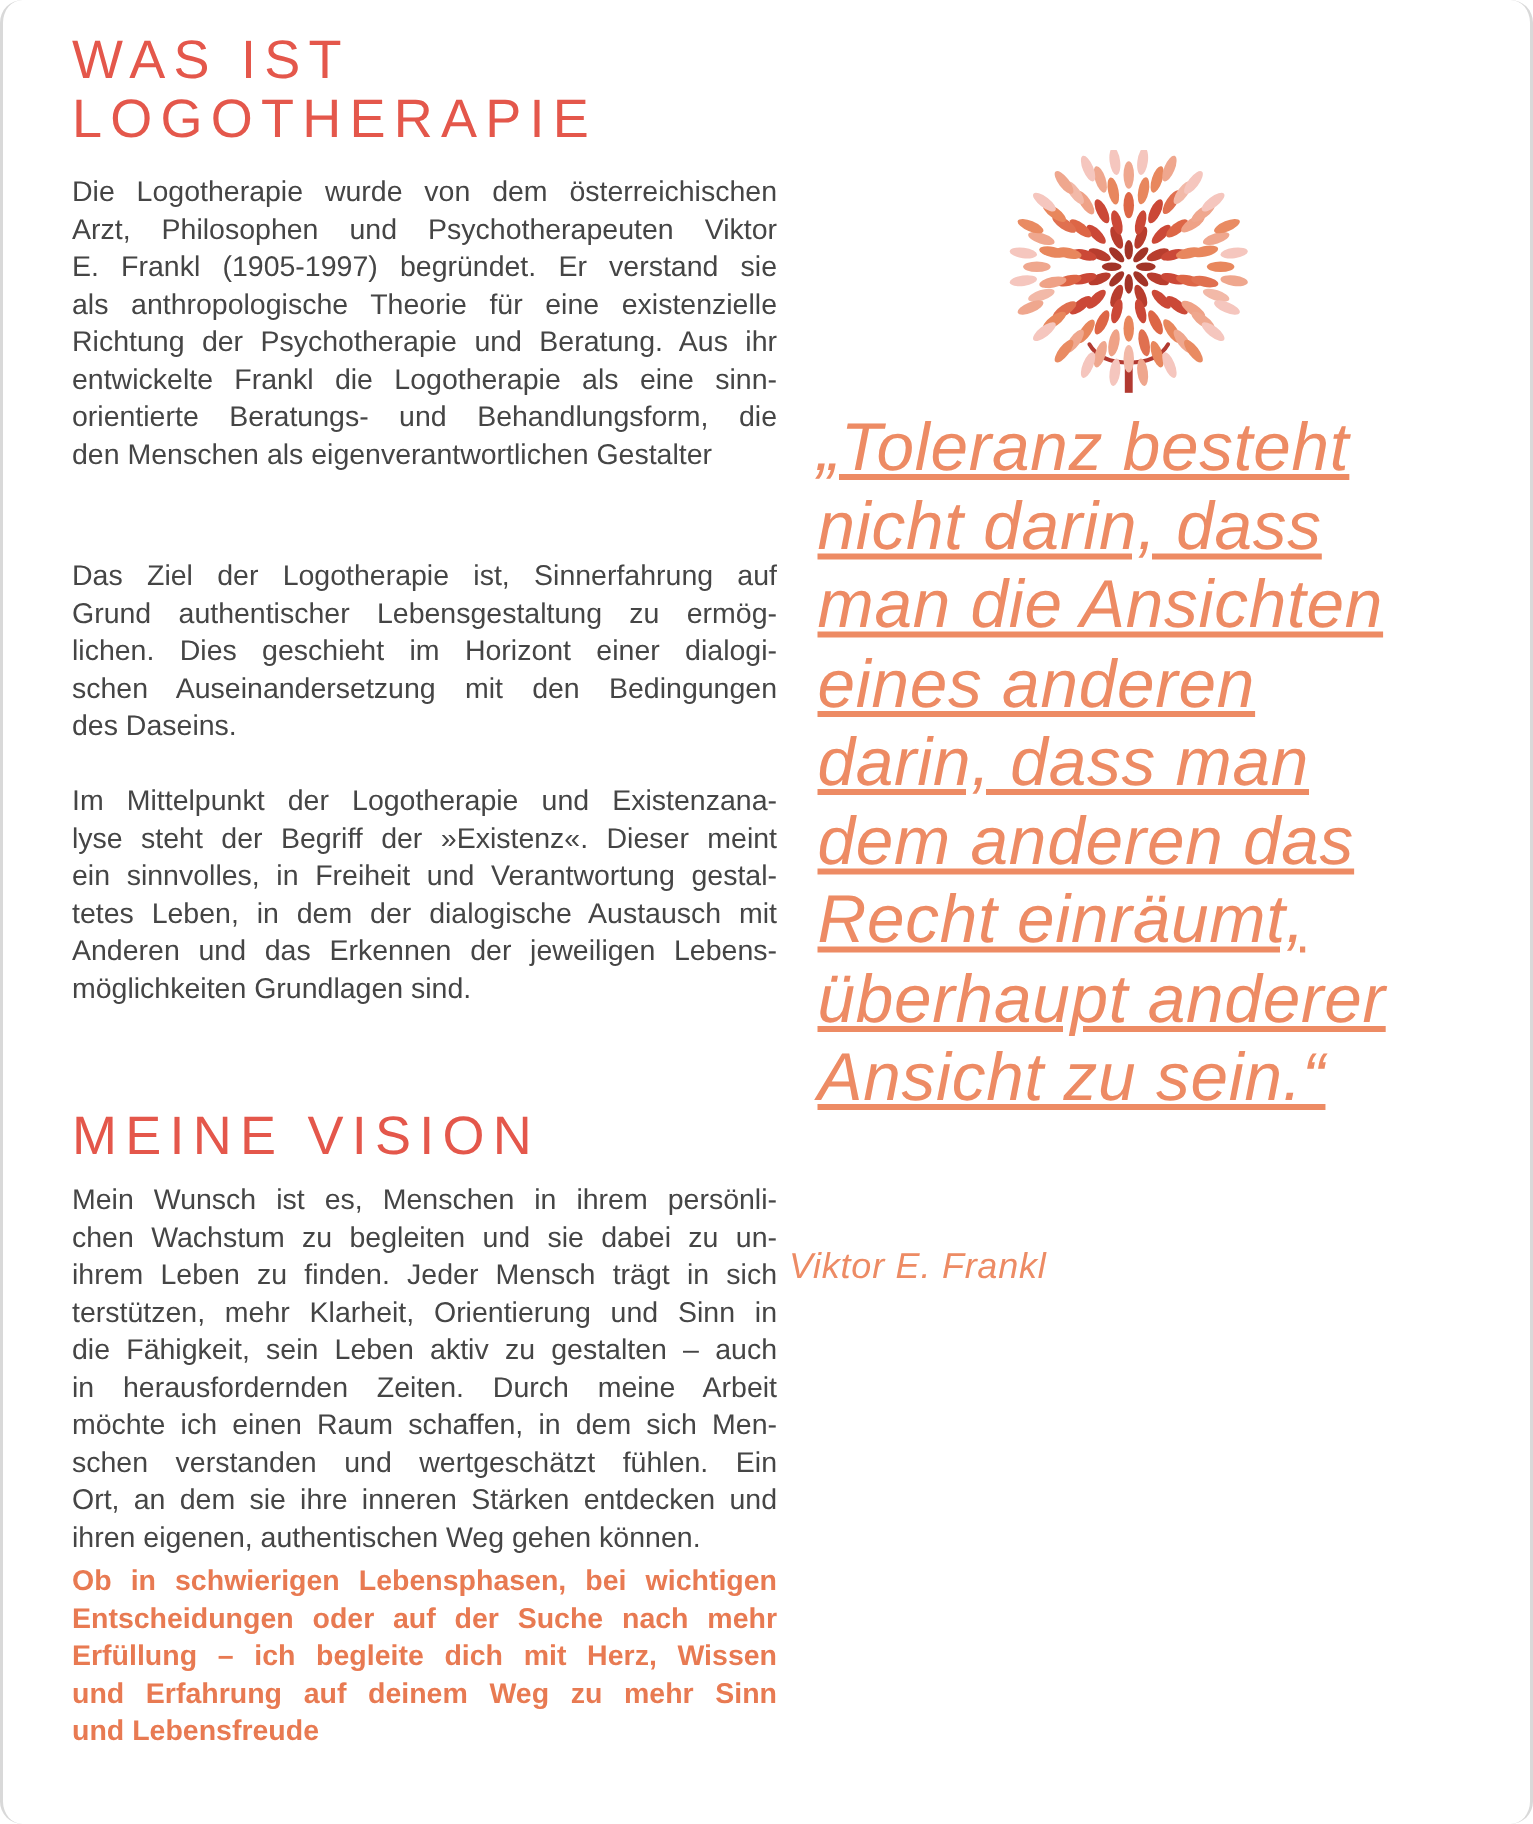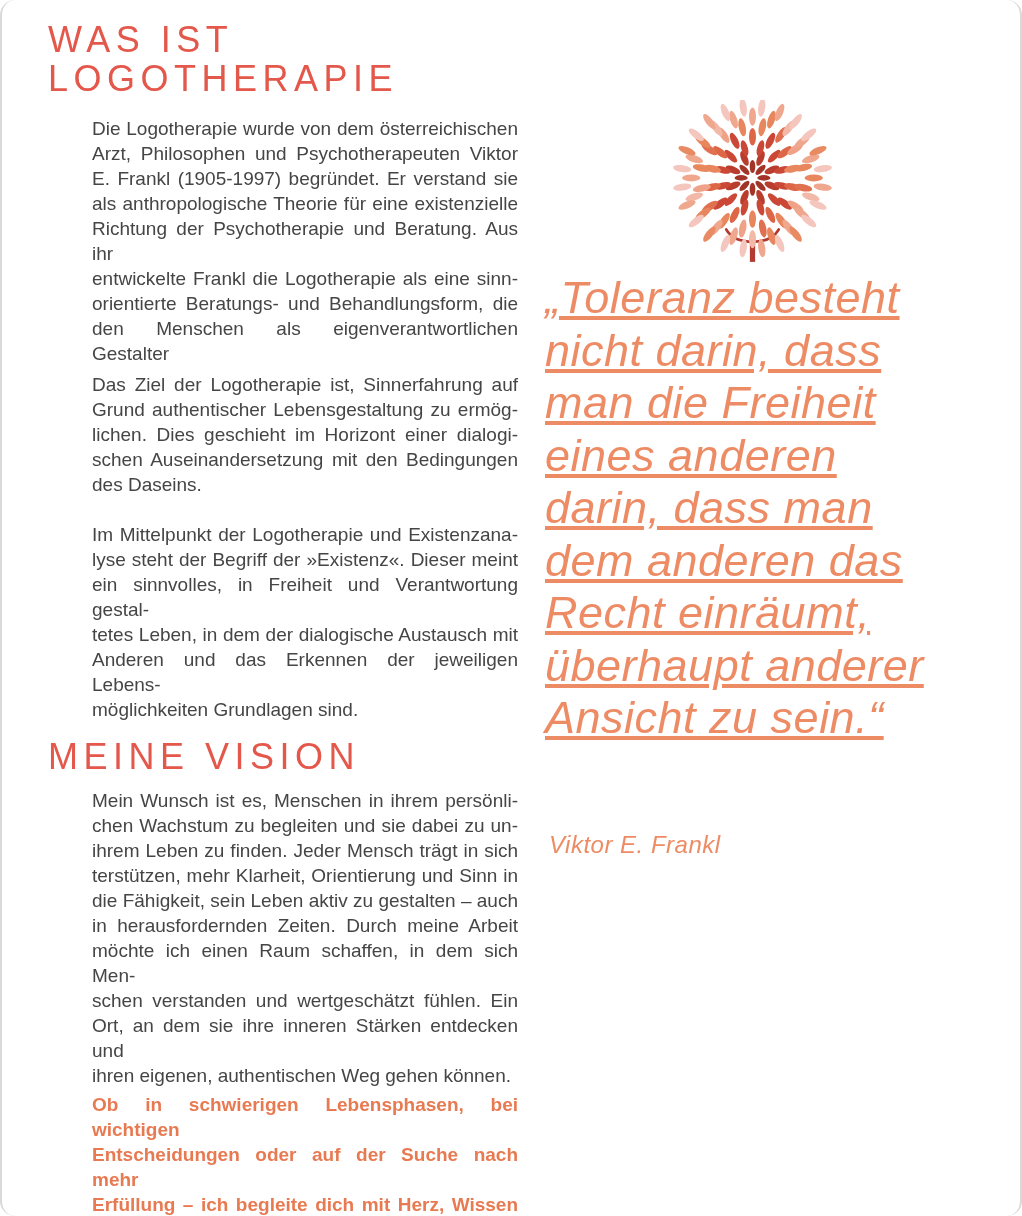--- a/index.html
+++ b/index.html
@@ -23,21 +23,21 @@
     letter-spacing:5.5px; font-weight:400;
     text-transform:uppercase;
     white-space:nowrap;
   }
 
   .bodytext {
     color:var(--body,#454545);
     font-size:19px; line-height:25px;
     width:470px;
   }
-  .justified .line { text-align:justify; text-align-last:justify;margin-left:44px; }
+  .justified .line { text-align:justify; text-align-last:justify; }
   .justified .line:last-child { text-align-last:left; }
 
   .bold-accent {
     font-weight:bold;
     color:var(--vision-bold,#e87a52);
     margin-top:4px;
   }
 
   .quote {
     color:var(--quote,#ed8b64);
@@ -224,24 +224,24 @@
         <ellipse cx="100" cy="8" rx="4" ry="10.5" fill="#f5c6be" transform="rotate(307.5 100 89)"></ellipse>
         <ellipse cx="100" cy="8" rx="4" ry="10.5" fill="#efa78e" transform="rotate(322.5 100 89)"></ellipse>
         <ellipse cx="100" cy="8" rx="4" ry="10.5" fill="#f5c6be" transform="rotate(337.5 100 89)"></ellipse>
         <ellipse cx="100" cy="8" rx="4" ry="10.5" fill="#f5c6be" transform="rotate(352.5 100 89)"></ellipse>
       </svg>
     </div>
 
   <div class="abs quote" style="left:543px; top:272px;">
       <div class="line">„Toleranz besteht</div>
       <div class="line">nicht darin, dass</div>
-      <div class="line">man die Freiheit</div>
+      <div class="line">man die Ansichten</div>
       <div class="line">eines anderen</div>
       <div class="line">darin, dass man</div>
       <div class="line">dem anderen das</div>
       <div class="line">Recht einräumt,</div>
       <div class="line">überhaupt anderer</div>
       <div class="line">Ansicht zu sein.“</div>
     </div>
 
-  <div class="abs attribution" style="left:547px; top:830px;">Viktor E. Frankl</div>
+  <div class="abs attribution" style="left:524px; top:830px;">Viktor E. Frankl</div>
 
 </div>
 
 </body></html>

